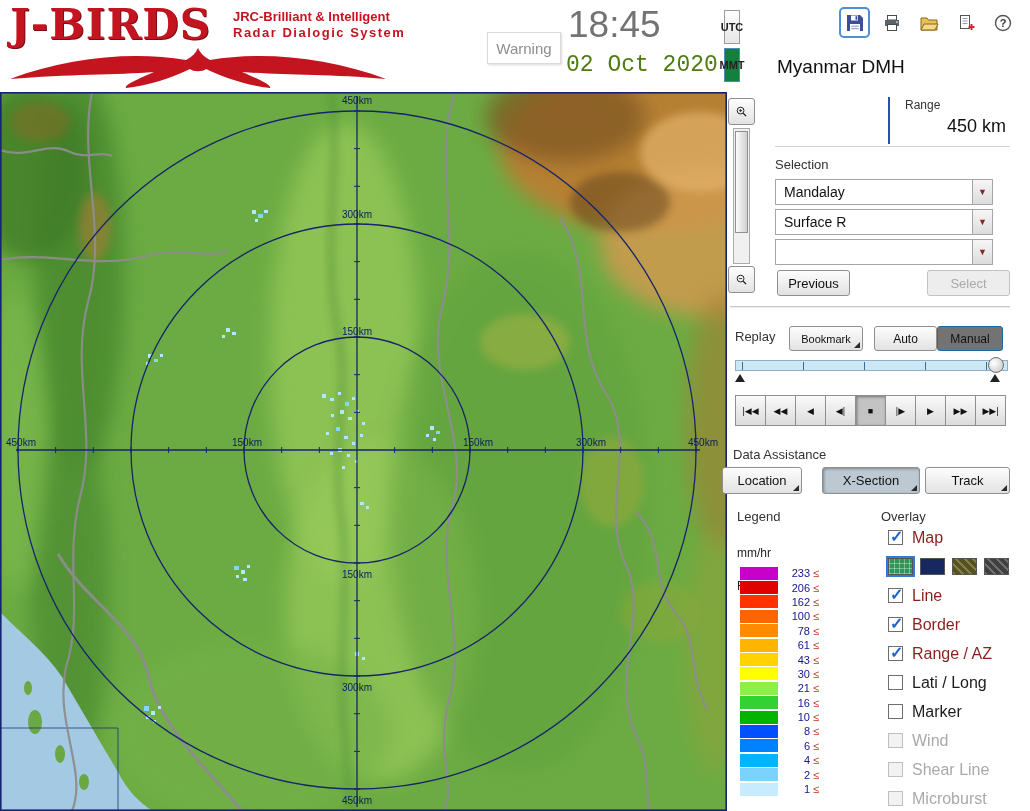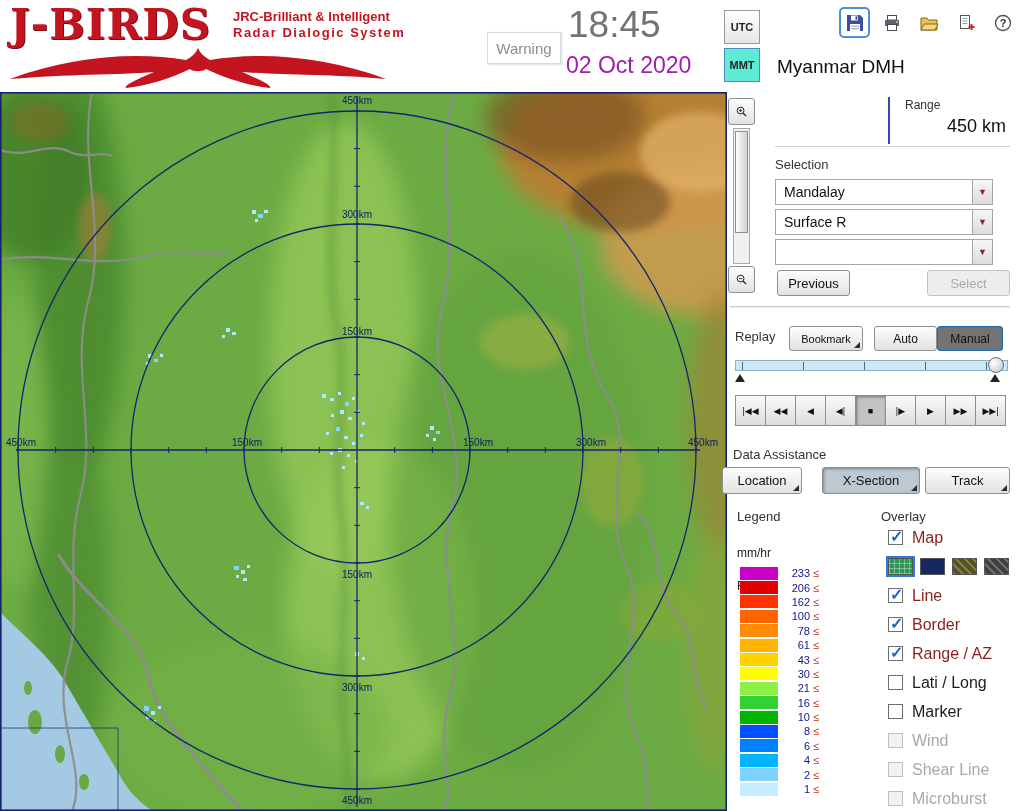--- a/index.html
+++ b/index.html
@@ -10,26 +10,26 @@
   #header{position:absolute;left:0;top:0;width:1030px;height:92px;background:#fff;}
   #logo-title{position:absolute;left:10px;top:0px;font-family:"DejaVu Serif",serif;font-weight:bold;
       font-size:42px;color:#c41420;letter-spacing:1px;text-shadow:1px 1px 0 #7a0c14;}
   #logo-sub1{position:absolute;left:233px;top:9px;color:#c41420;font-weight:bold;font-size:13px;}
   #logo-sub2{position:absolute;left:233px;top:25px;color:#c41420;font-weight:bold;font-size:13px;letter-spacing:1.5px;}
   #eagle{position:absolute;left:6px;top:48px;}
   #warning-box{position:absolute;left:487px;top:32px;width:72px;height:30px;background:#fff;
       border:1px solid #dadada;box-shadow:1px 1px 2px rgba(0,0,0,.15);color:#8e8e8e;font-size:15px;
       display:flex;align-items:center;justify-content:center;}
   #time{position:absolute;left:568px;top:4px;font-size:37px;color:#737373;}
-  #date{position:absolute;left:566px;top:52px;font-size:23px;color:#a21caf;}
-  .tz{position:absolute;width:36px;height:34px;font-size:11px;font-weight:bold;color:#222;
+  #date{position:absolute;left:566px;top:52px;font-size:23px;color:#4d7c0f;font-family:Liberation Mono, monospace;}
+  .tz{position:absolute;width:16px;height:34px;font-size:11px;font-weight:bold;color:#222;
       display:flex;align-items:center;justify-content:center;background:linear-gradient(#ffffff,#e6e6e6);
       border:1px solid #9a9a9a;box-sizing:border-box;padding:0;font-family:inherit;}
   #utc{left:724px;top:10px;}
-  #mmt{left:724px;top:48px;background:#5eead4;border-color:#4f8cbe;}
+  #mmt{left:724px;top:48px;background:#15803d;border-color:#4f8cbe;}
   .toolbtn{position:absolute;top:7px;width:31px;height:31px;background:#fff;border:1px solid transparent;
       display:flex;align-items:center;justify-content:center;padding:0;box-sizing:border-box;}
   #tb-save{left:839px;border:2px solid #4a90d9;border-radius:5px;}
   #tb-print{left:876px;}#tb-open{left:913px;}#tb-add{left:950px;}#tb-help{left:987px;}
 
   
   #station{position:absolute;left:777px;top:56px;font-size:19px;color:#111;}
   #rangebox{position:absolute;left:775px;top:96px;width:235px;height:50px;border-bottom:1px solid #d2d2d2;}
   #rangebox .divider{position:absolute;left:113px;top:1px;width:2px;height:47px;background:#2850b4;}
   #range-label{position:absolute;left:130px;top:2px;font-size:12px;color:#333;}

